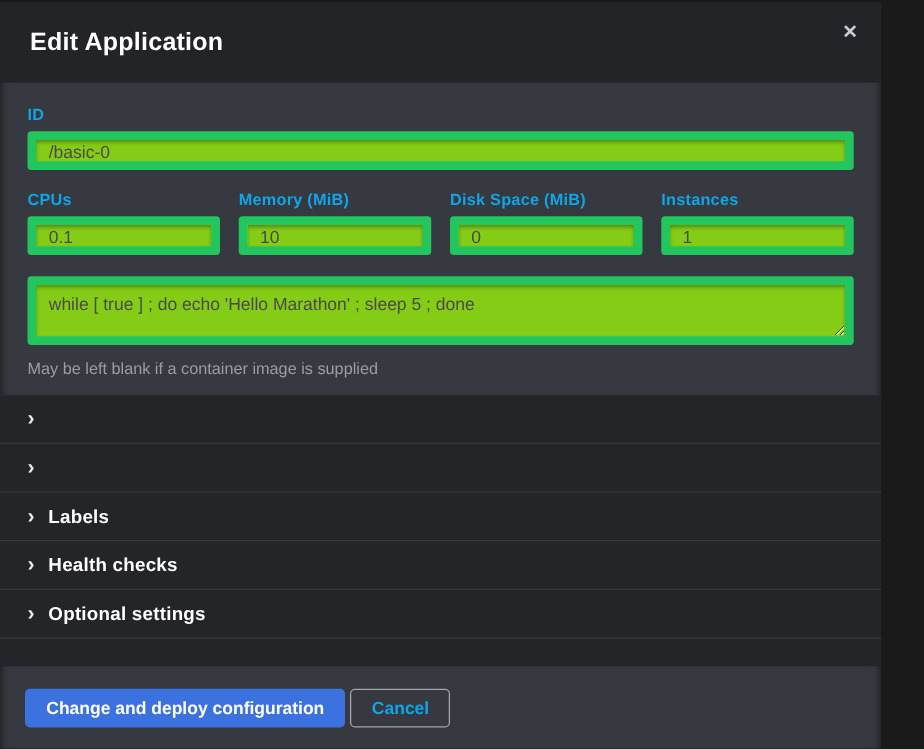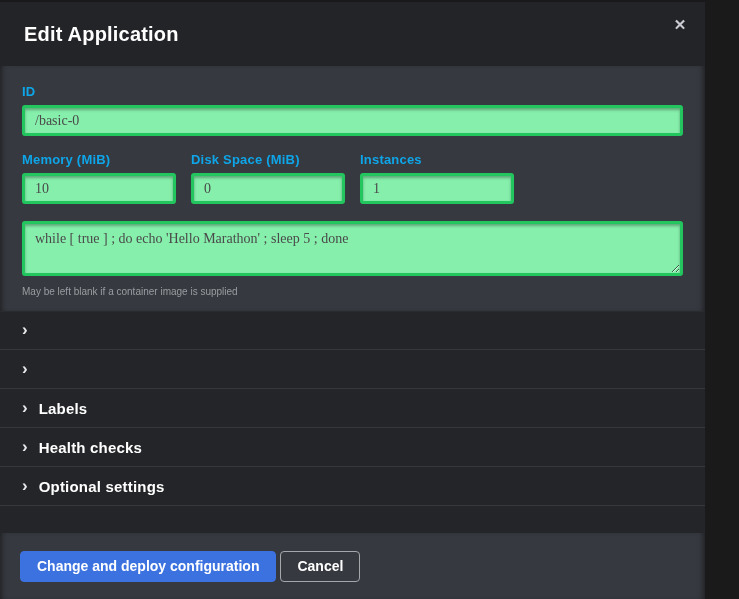--- a/index.html
+++ b/index.html
@@ -45,41 +45,41 @@
     padding: 18px 22px 14px 22px;
     flex: 0 0 auto;
   }
   .field-label {
     display: block;
     color: #0ea5e9; font-size: 13px; font-weight: bold;
     margin-bottom: 6px; letter-spacing: .2px;
   }
   .text-input, .text-area {
     width: 100%;
-    background: #86efac;
-    border: 3px solid #22c55e;
+    background: #84cc16;
+    border: 7px solid #22c55e;
     border-radius: 3px;
     box-shadow: inset 0 2px 3px rgba(0,0,0,.3);
     color: #4a4a4a;
     font-size: 14px;
-    font-family: Liberation Serif, serif;
+    font-family: Liberation Sans, sans-serif;
     padding: 6px 10px;
   }
   .text-input { height: 31px; }
   .text-area { height: 55px; resize: both; line-height: 1.3; }
   .row-4 {
     display: grid;
     grid-template-columns: repeat(4, 1fr);
     gap: 15px;
     margin-top: 16px;
   }
   .command-group { margin-top: 17px; }
   .help-text {
     margin-top: 6px;
-    color: #9a9da1; font-size: 10px;
+    color: #9a9da1; font-size: 13px;
   }
 
   
   .accordion { background: #242528; flex: 1 1 auto; }
   .accordion-row {
     height: 39px;
     display: flex; align-items: center;
     padding: 0 22px;
     border-bottom: 1px solid #37383b;
     cursor: pointer;
@@ -112,21 +112,21 @@
     display: inline-flex; align-items: center; justify-content: center;
   }
   .btn-primary {
     background: #3b72e0;
     border: 1px solid #3b72e0;
     color: #ffffff;
   }
   .btn-cancel {
     background: transparent;
     border: 1px solid #a4a7ab;
-    color: #ffffff;
+    color: #0ea5e9;
   }
 </style>
 </head>
 <body>
 
 <div class="modal">
   <div class="top-edge"></div>
 
   <div class="modal-header">
     <div class="modal-title">Edit Application</div>
@@ -134,20 +134,24 @@
   </div>
 
   <div class="modal-body edge-shade">
 
     <div class="field-group">
       <label class="field-label">ID</label>
       <input class="text-input" type="text" value="/basic-0" style="">
     </div>
 
     <div class="row-4">
+      <div class="field-group">
+        <label class="field-label">CPUs</label>
+        <input class="text-input" type="text" value="0.1" style="">
+      </div>
       <div class="field-group">
         <label class="field-label">Memory (MiB)</label>
         <input class="text-input" type="text" value="10" style="">
       </div>
       <div class="field-group">
         <label class="field-label">Disk Space (MiB)</label>
         <input class="text-input" type="text" value="0" style="">
       </div>
       <div class="field-group">
         <label class="field-label">Instances</label>

